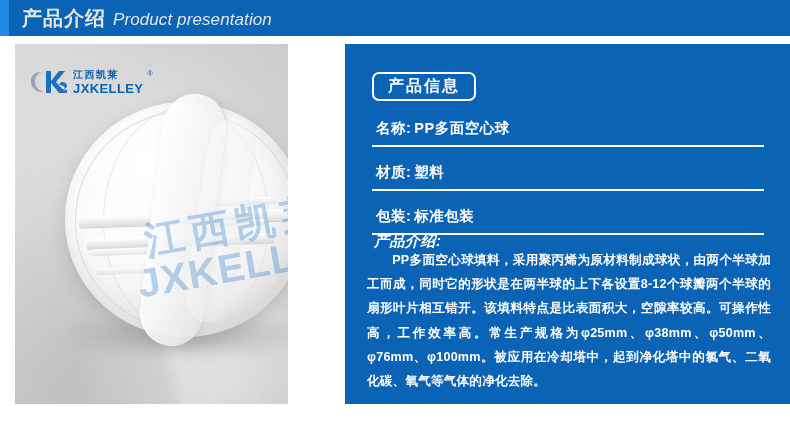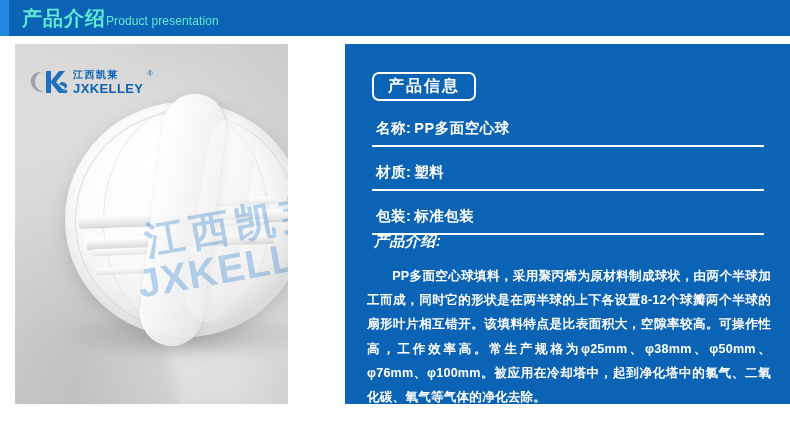--- a/index.html
+++ b/index.html
@@ -34,35 +34,37 @@
   .header-accent {
     position: absolute;
     left: 0; top: 0;
     width: 9px;
     height: 36px;
     background: #1f8ae0;
   }
   .header-text {
     position: relative;
     margin-left: 22px;
-    color: #5eead4;
+    color: #e5e5e5;
     white-space: nowrap;
     line-height: 1;
     display: flex;
     align-items: baseline;
   }
   .header-cn {
     font-size: 20px;
     font-weight: bold;
     letter-spacing: 1px;
   }
   .header-en {
-    font-size: 12px;
+    font-size: 17px;
     font-weight: normal;
+    margin-left: 7px;
     letter-spacing: 0.1px;
+    font-style: italic;
   }
 
   
   .body-area {
     position: absolute;
     left: 0; top: 44px;
     width: 790px;
     height: 360px;
   }
 
@@ -282,21 +284,21 @@
   .intro-title {
     position: absolute;
     left: 29px; top: 188px;
     font-size: 15px;
     font-weight: bold;
     letter-spacing: 0.5px;
     font-style: italic;
   }
   .intro-body {
     position: absolute;
-    left: 22px; top: 220px;
+    left: 22px; top: 204px;
     width: 404px;
     font-size: 12.6px;
     font-weight: bold;
     line-height: 1.92;
     text-indent: 2em;
     text-align: justify;
     letter-spacing: 0.2px;
   }
 </style>
 </head>

